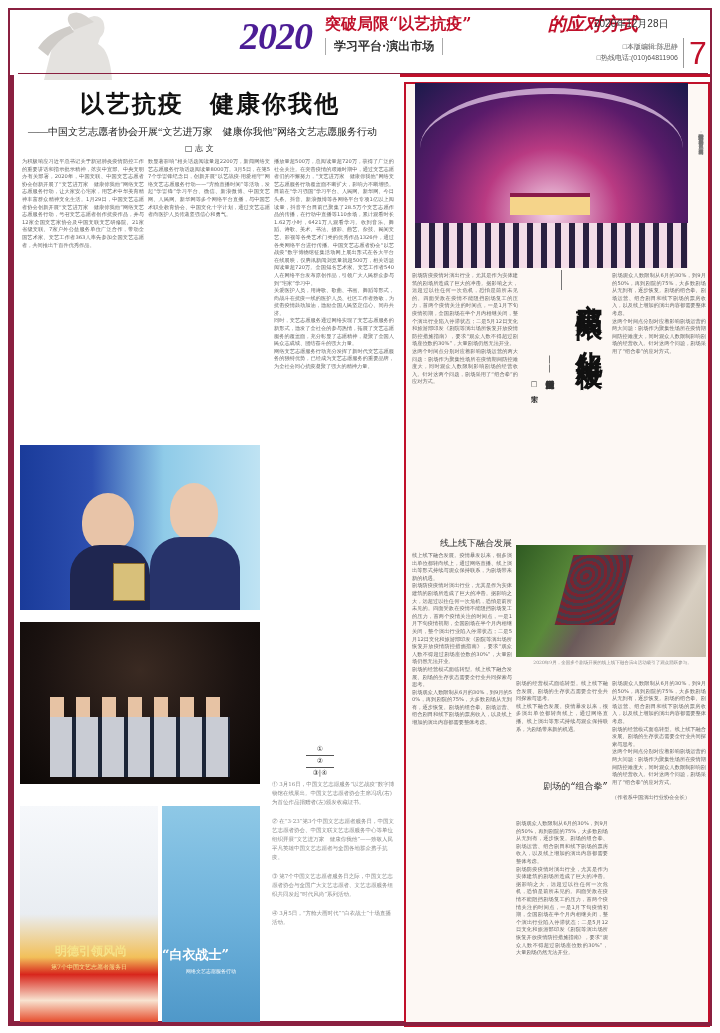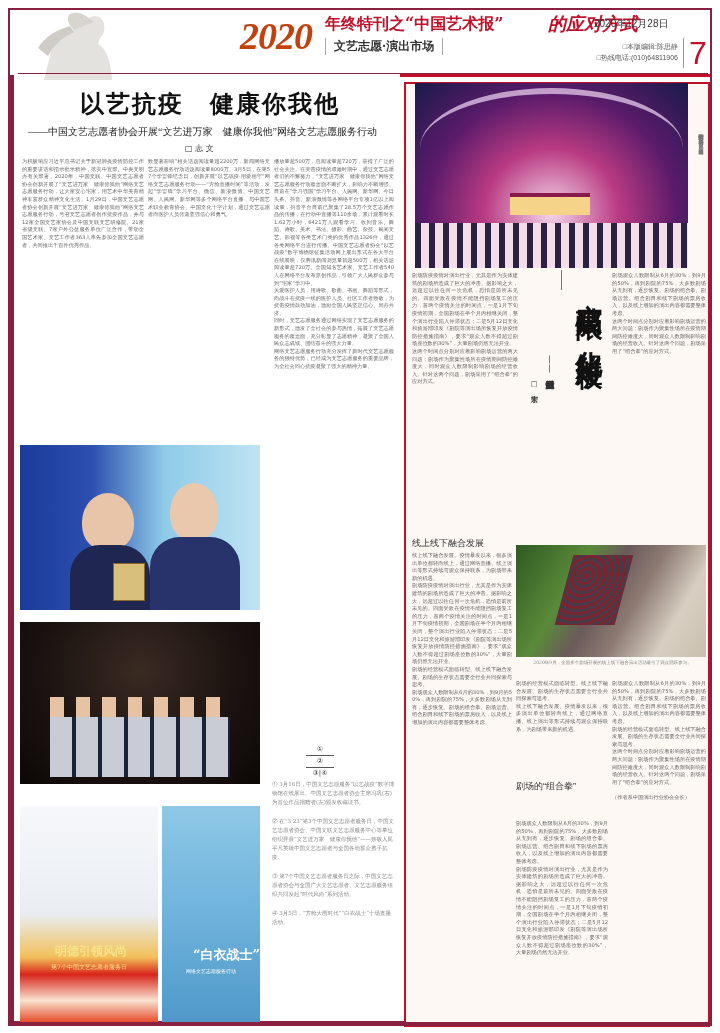--- a/index.html
+++ b/index.html
@@ -1,20 +1,20 @@
 <!DOCTYPE html>
 <html><head>
 <meta charset="utf-8">
 <style>
 *{box-sizing:border-box;margin:0;padding:0}
 body{width:720px;height:1033px;background:#fff;font-family:"DejaVu Serif",serif;position:relative;overflow:hidden;color:#333}
 .frame{position:absolute;left:8px;top:8px;width:704px;height:1017px;border:2px solid #8a2040;border-bottom:4px solid #8a2040}
 .leftbar{position:absolute;left:8px;top:75px;width:6px;height:950px;background:#8a2040}
 .statue{position:absolute;left:14px;top:8px;width:110px;height:72px}
-.year{position:absolute;left:240px;top:14px;font-family:"Liberation Serif",serif;font-style:italic;font-weight:bold;font-size:38px;color:#c2410c;letter-spacing:-1px}
+.year{position:absolute;left:240px;top:14px;font-family:"Liberation Serif",serif;font-style:italic;font-weight:bold;font-size:38px;color:#4c1d95;letter-spacing:-1px}
 .special{position:absolute;left:325px;top:14px;font-size:16px;color:#c0102a;font-weight:bold;font-family:"DejaVu Serif",serif}
 .section{position:absolute;left:325px;top:38px;font-size:12px;color:#333;font-weight:bold;border-left:1px solid #aaa;border-right:1px solid #aaa;padding:0 8px}
 .paper-name{position:absolute;left:548px;top:12px;font-size:18px;color:#c0102a;font-weight:bold;font-style:italic}
 .paper-date{position:absolute;left:594px;top:17px;font-size:10px;color:#333;font-family:"Liberation Sans",sans-serif}
 .editor{position:absolute;left:575px;top:42px;font-size:7px;color:#555;font-family:"Liberation Sans",sans-serif;text-align:right;width:103px}
 .hotline{position:absolute;left:575px;top:53px;font-size:7px;color:#555;font-family:"Liberation Sans",sans-serif;text-align:right;width:103px}
 .pagenum{position:absolute;left:683px;top:38px;font-size:32px;color:#c0102a;font-family:"Liberation Sans",sans-serif;border-left:1px solid #999;padding-left:5px;line-height:30px}
 .hline{position:absolute;left:18px;top:73px;width:690px;height:1px;background:#8a2040}
 .hline2{position:absolute;left:400px;top:74px;width:310px;height:3px;background:#c0102a}
 
@@ -32,43 +32,43 @@
 
 .rightbox{position:absolute;left:404px;top:82px;width:306px;height:945px;border:2px solid #c0102a;background:#fdf8f4}
 .ph-stage{position:absolute;left:415px;top:83px;width:273px;height:185px;background:radial-gradient(ellipse at 50% 70%,#f4d7ea 0%,#b93a82 35%,#5a1b6a 65%,#1a1a4a 100%)}
 .ph-stage .arc{position:absolute;left:5px;top:5px;width:263px;height:120px;border-top:6px solid rgba(255,230,255,0.65);border-radius:50% 50% 0 0}
 .stage-caption{position:absolute;left:690px;top:130px;width:14px;font-size:5px;line-height:6px;color:#777;writing-mode:vertical-rl}
 .r-title{position:absolute;left:568px;top:282px;width:36px;font-size:27px;line-height:30px;font-weight:bold;color:#111;writing-mode:vertical-rl;letter-spacing:4px}
 .r-sub{position:absolute;left:538px;top:355px;width:18px;font-size:9px;color:#333;writing-mode:vertical-rl;font-family:"DejaVu Sans",sans-serif}
 .r-author{position:absolute;left:525px;top:380px;width:14px;font-size:7px;color:#333;writing-mode:vertical-rl;font-family:"DejaVu Sans",sans-serif}
 .ph-green{position:absolute;left:516px;top:545px;width:190px;height:112px;background:linear-gradient(120deg,#2f5a22 0%,#5a8a3a 30%,#6b5a5a 45%,#8c7a72 60%,#d8cfc2 80%,#c9bfae 100%)}
 .green-caption{position:absolute;left:520px;top:660px;width:185px;font-size:4.5px;line-height:6px;color:#888;text-align:center}
-.subhead{position:absolute;font-size:9px;color:#333;font-family:Liberation Sans, sans-serif;text-align:left}
+.subhead{position:absolute;font-size:9px;color:#333;font-family:Liberation Mono, monospace;text-align:right}
 .vsep{position:absolute;left:561px;top:270px;width:1px;height:20px;background:#777}
 
 .legend{position:absolute;left:300px;top:744px;width:40px;font-size:7px;color:#333;text-align:center;line-height:11px}
 .legend .ln{border-top:1px solid #555;margin:0 6px}
 .notes{position:absolute;left:272px;top:780px;width:124px;font-size:5.5px;line-height:9px;color:#888;font-family:"DejaVu Serif",serif}
 .notes p{margin-bottom:10px}
 .bottombar{position:absolute;left:8px;top:1022px;width:704px;height:4px;background:#8a2040}
 </style>
 </head>
 <body>
 
 <div class="frame"></div>
 <div class="leftbar"></div>
 
 <svg class="statue" viewBox="0 0 110 72">
   <path d="M30 72 L38 40 Q42 28 52 26 L62 20 Q70 10 80 8 Q88 8 90 16 Q92 24 86 30 L84 36 Q96 42 98 72 Z" fill="#e4e2df"></path>
   <path d="M60 22 Q50 12 56 6 Q64 2 72 8 L80 14" fill="#d8d5d1"></path>
   <path d="M24 40 Q34 24 56 18 L60 24 Q42 32 34 48 Z" fill="#cfccc8"></path>
 </svg>
 <div class="year">2020</div>
-<div class="special">年终特刊之“中国艺术报”</div>
-<div class="section">文艺志愿·演出市场</div>
+<div class="special">突破局限“以艺抗疫”</div>
+<div class="section">学习平台·演出市场</div>
 <div class="paper-name">的应对方式</div>
 <div class="paper-date">2020年12月28日</div>
 <div class="editor">□本版编辑:陈思静</div>
 <div class="hotline">□热线电话:(010)64811906</div>
 <div class="pagenum">7</div>
 <div class="hline"></div>
 <div class="hline2"></div>
 
 <div class="main-title">以艺抗疫　健康你我他</div>
 <div class="subtitle">——中国文艺志愿者协会开展“文艺进万家　健康你我他”网络文艺志愿服务行动</div>
@@ -96,21 +96,21 @@
 </div>
 <div class="photo ph2">
   <div style="position:absolute;left:30px;top:95px;width:180px;height:60px;background:repeating-linear-gradient(90deg,#c9ccd4 0 22px,#1b2436 22px 26px)"></div>
   <div style="position:absolute;left:30px;top:75px;width:180px;height:20px;background:repeating-linear-gradient(90deg,#e7c3a4 0 14px,transparent 14px 26px)"></div>
 </div>
 <div class="photo ph3">
   <div style="position:absolute;left:0;top:135px;width:142px;height:20px;font-size:12px;font-weight:bold;color:#f6e38a;text-align:center;line-height:20px">明德引领风尚</div>
   <div style="position:absolute;left:0;top:157px;width:138px;height:12px;font-size:6px;color:#f8e08a;text-align:center">第7个中国文艺志愿者服务日</div>
 </div>
 <div class="photo ph4">
-  <div style="position:absolute;left:0;top:138px;width:98px;height:22px;font-size:13px;font-weight:bold;color:#fff;text-align:right;line-height:22px">“白衣战士”</div>
+  <div style="position:absolute;left:0;top:138px;width:98px;height:22px;font-size:13px;font-weight:bold;color:#fff;text-align:left;line-height:22px">“白衣战士”</div>
   <div style="position:absolute;left:0;top:162px;width:98px;font-size:5px;color:#fff;text-align:center">网络文艺志愿服务行动</div>
 </div>
 
 <div class="legend">
   <div>①</div>
   <div class="ln"></div>
   <div>②</div>
   <div class="ln"></div>
   <div>③|④</div>
 </div>

